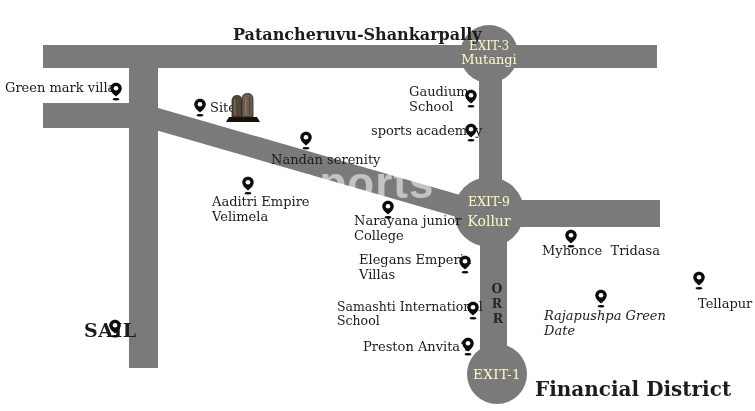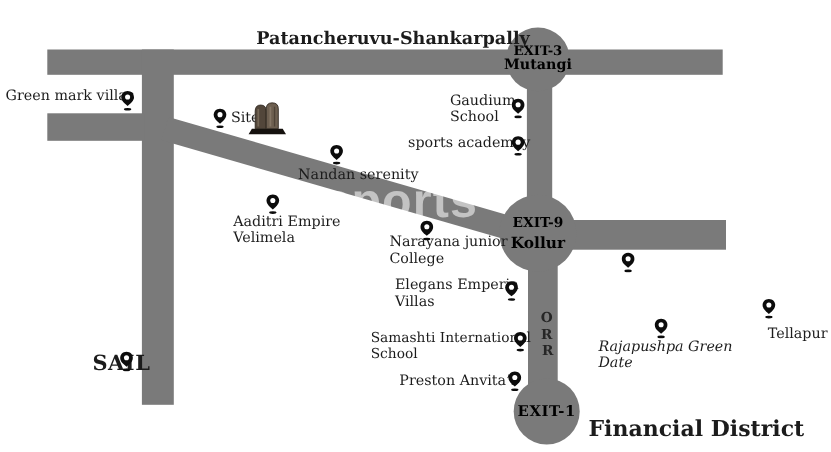--- a/index.html
+++ b/index.html
@@ -3,21 +3,21 @@
 <meta charset="utf-8">
 <style>
   html,body{margin:0;padding:0;background:#fff;}
   .map{
     position:relative;width:755px;height:411px;background:#ffffff;
     overflow:hidden;font-family:"DejaVu Serif","Liberation Serif",serif;color:#1c1c1c;
   }
   .road{position:absolute;background:#7a7a7a;z-index:1;}
   .junction{position:absolute;background:#7a7a7a;border-radius:50%;z-index:2;
     display:flex;flex-direction:column;align-items:center;justify-content:center;text-align:center;}
-  .junction span{display:block;font-weight:700;color:#000000;line-height:1.1;}
+  .junction span{display:block;font-weight:400;color:#fef9c3;line-height:1.1;}
   .watermark{
     position:absolute;left:294px;top:158px;z-index:3;
     font-family:"Liberation Sans",sans-serif;font-weight:700;
     font-size:44px;letter-spacing:1px;color:rgba(255,255,255,0.55);
     user-select:none;pointer-events:none;
   }
   .poi-label{
     position:absolute;z-index:4;font-size:13px;line-height:1.12;
     white-space:pre-wrap;color:#1b1b1b;
   }
@@ -169,20 +169,21 @@
   <div class="poi-label" style="left:271px;top:129px;margin-top:24px;">Nandan serenity</div>
   <div class="poi-label" style="left:409px;top:85px;">Gaudium
 School</div>
   <div class="poi-label" style="left:371px;top:124px;">sports academey</div>
   <div class="poi-label" style="left:354px;top:214px;">Narayana junior
 College</div>
   <div class="poi-label" style="left:212px;top:195px;">Aaditri Empire
 Velimela</div>
   <div class="poi-label" style="left:359px;top:253px;">Elegans Emperia
 Villas</div>
+  <div class="poi-label" style="left:542px;top:244px;">Myhonce  Tridasa</div>
   <div class="poi-label" style="left:337px;top:300px;font-size:12.5px;">Samashti International
 School</div>
   <div class="poi-label" style="left:363px;top:340px;">Preston Anvita’s</div>
   <div class="poi-label" style="left:544px;top:309px;font-style:italic;">Rajapushpa Green
 Date</div>
   <div class="poi-label" style="left:698px;top:297px;">Tellapur</div>
   <div class="poi-label" id="lbl-sail" style="left:57px;top:320px;margin-left:27px;">SAIL</div>
 
 </div>
 

